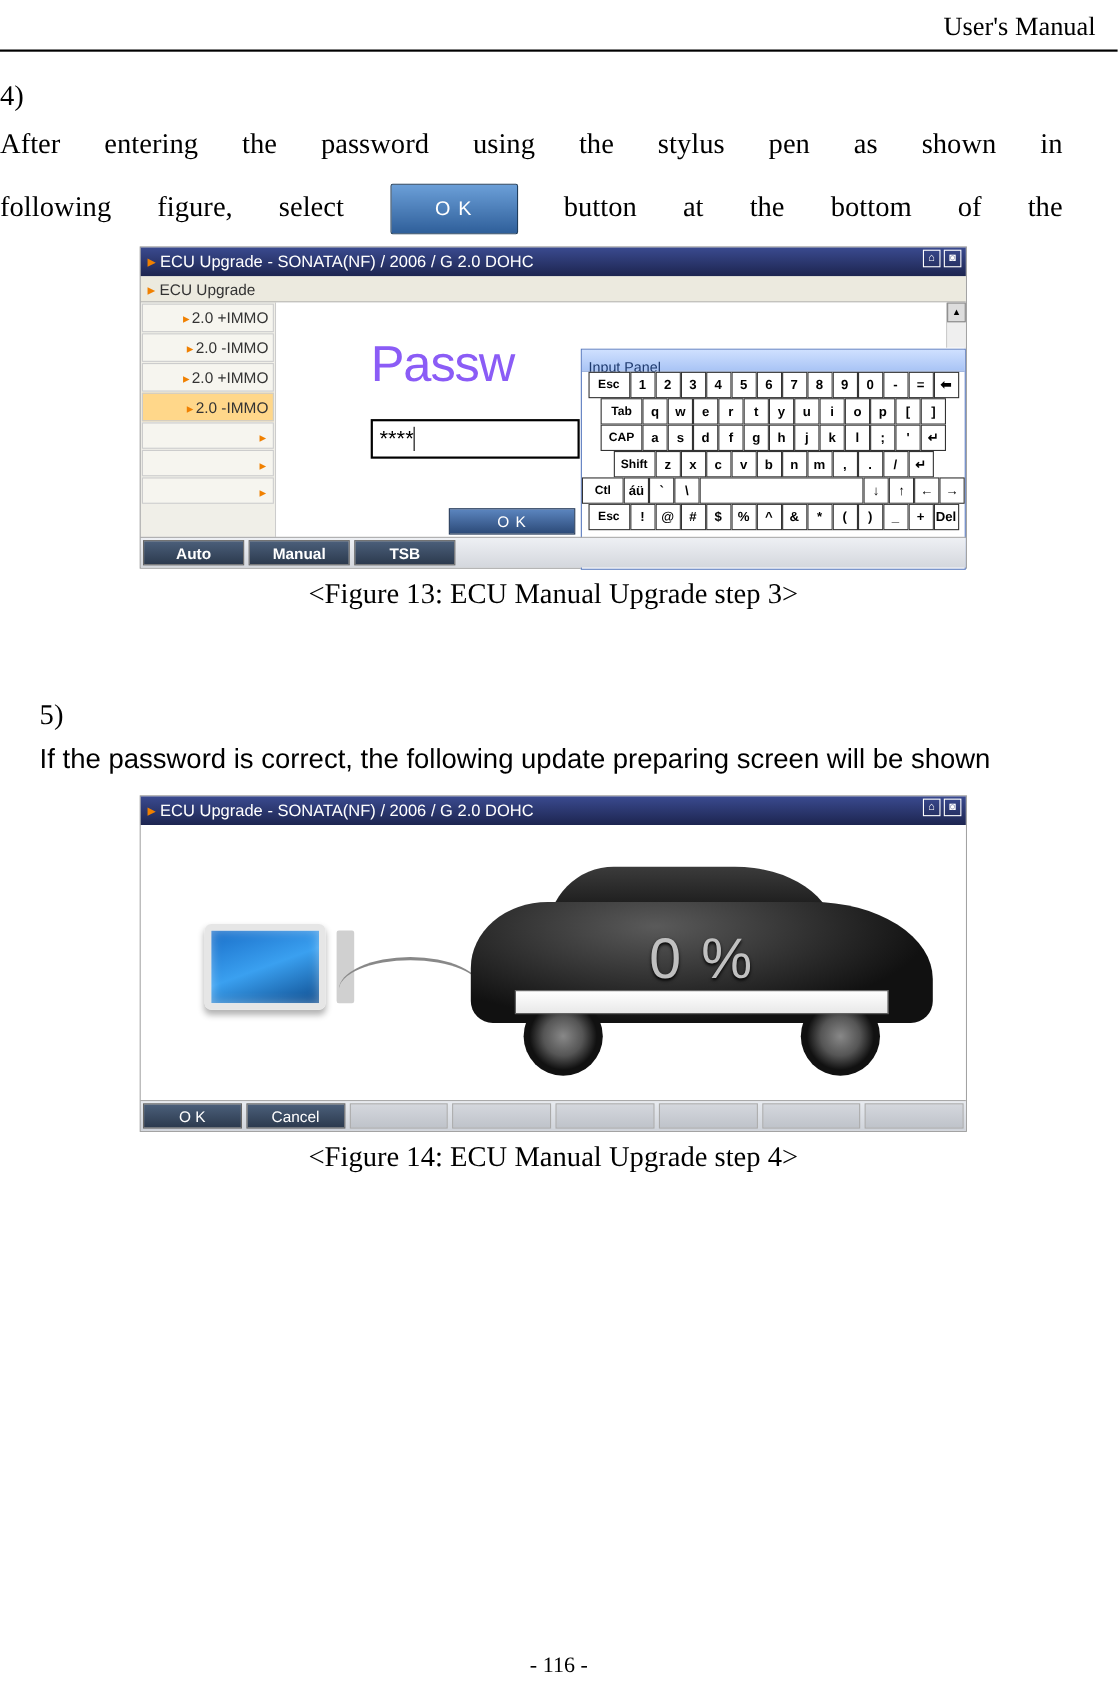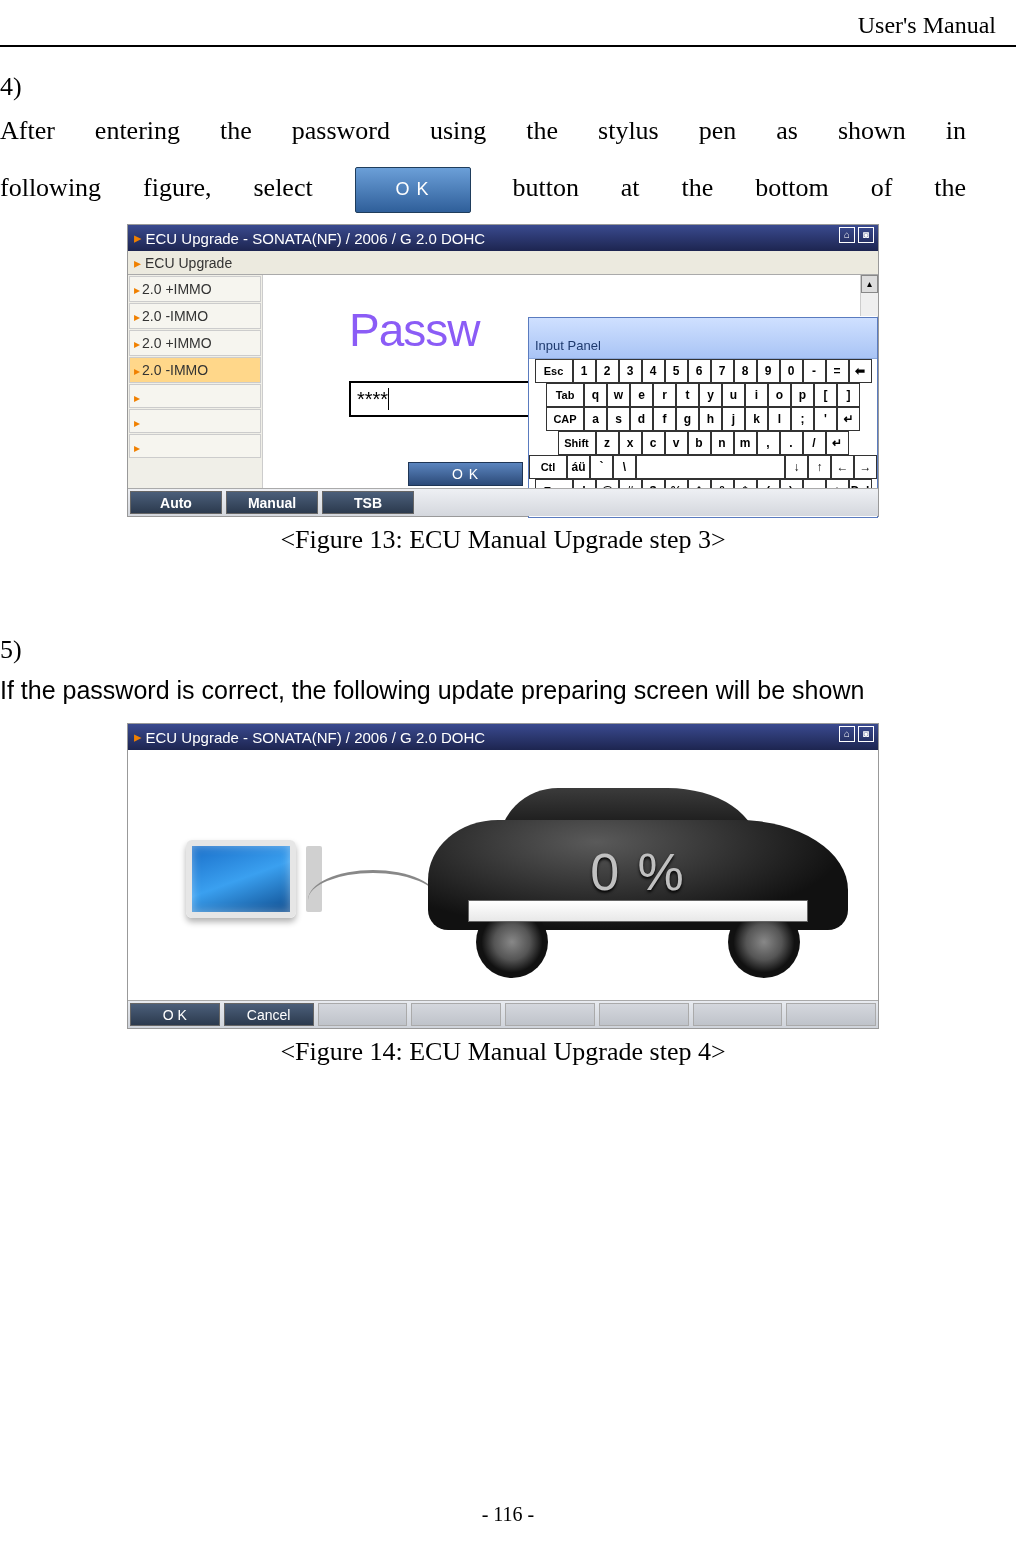--- a/index.html
+++ b/index.html
@@ -111,24 +111,25 @@
     padding-left: 6px;
     color: #333;
   }
   .subbar .arrow { color: #f08000; margin-right: 4px; }
   .fig1-main {
     position: relative;
     height: calc(100% - 26px - 24px - 28px);
     display: flex;
   }
   .sidebar {
-    width: 135px;
+    width: 123px;
     background: #f0efe8;
     border-right: 1px solid #ccc;
     font-size: 14px;
+    text-align: right;
   }
   .side-item {
     border: 1px solid #ccc;
     margin: 1px;
     padding: 4px 4px;
     background: #f6f5ef;
     color: #333;
   }
   .side-item .arrow { color: #f08000; margin-right: 2px; font-size: 12px; }
   .side-item.active {
@@ -178,21 +179,21 @@
     height: 201px;
     background: #fff;
     border: 1px solid #5a7bbf;
     font-family: Arial, sans-serif;
   }
   .ip-title {
     height: 20px;
     background: linear-gradient(#cfe0ff, #a9c4f5);
     color: #1e3a6e;
     font-size: 13px;
-    padding: 20px 6px;
+    padding: 8px 6px;
     border-bottom: 1px solid #8aa6d8;
   }
   .ip-row {
     display: flex;
     height: 24px;
     justify-content: center;
   }
   .key {
     border: 1px solid #333;
     background: #fff;
@@ -563,21 +564,21 @@
       <div class="ftab">Auto</div>
       <div class="ftab">Manual</div>
       <div class="ftab">TSB</div>
     </div>
   </div>
 
   <div class="caption">&lt;Figure 13: ECU Manual Upgrade step 3&gt;</div>
 
   <div style="height:80px"></div>
 
-  <div class="step" style="font-family: Arial, sans-serif; font-size:25px;">
+  <div class="step" style="font-family: Arial, sans-serif; font-size:25px;padding-left:36px;">
     <span class="step-num" style="font-family: 'Times New Roman', serif; font-size:26px;">5)</span>
     <span class="step-body" style="line-height:2.0;">If the password is correct, the following update preparing screen will be shown</span>
   </div>
 
   <div class="fig2">
     <div class="titlebar">
       <span class="arrow">▸</span>
       <span>ECU Upgrade - SONATA(NF) / 2006 / G 2.0 DOHC</span>
       <div class="title-icons">
         <span>⌂</span>

